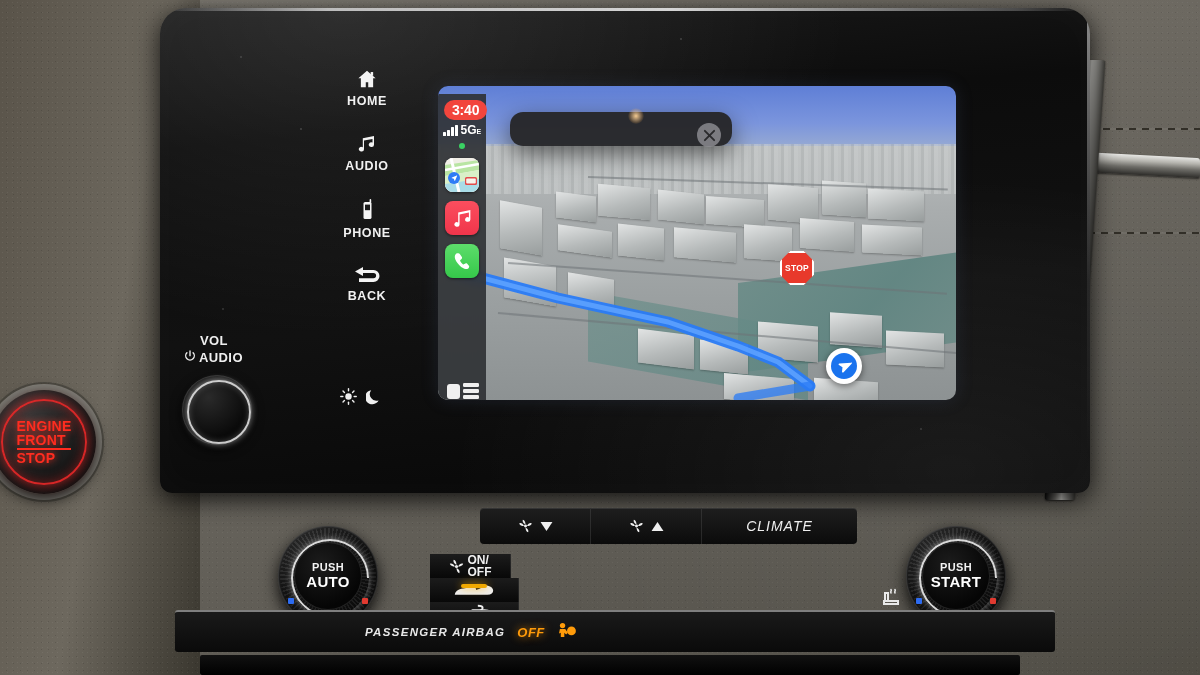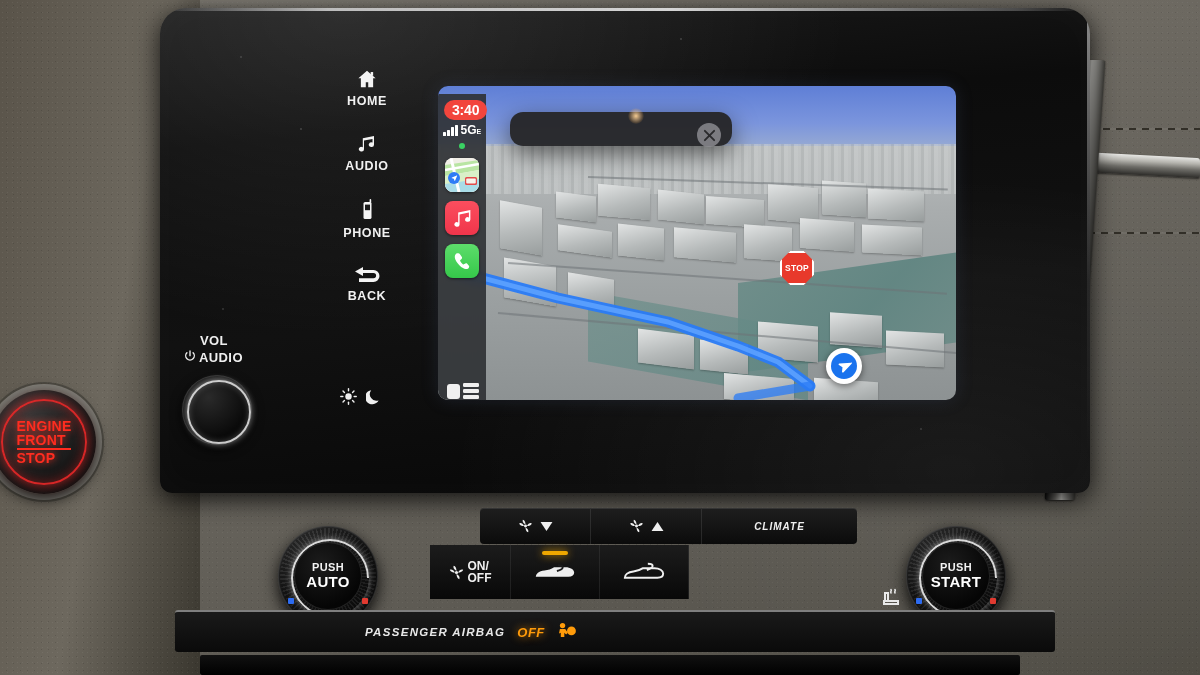--- a/index.html
+++ b/index.html
@@ -140,23 +140,23 @@
 
   
   .climate{position:absolute;left:150px;top:490px;width:950px;height:160px;}
   .cl-row1{position:absolute;left:330px;top:18px;display:flex;height:36px;}
   .cl-btn{background:linear-gradient(180deg,#1e1e1e,#0b0b0b);
     border-right:1px solid rgba(90,90,90,.35);
     display:flex;align-items:center;justify-content:center;color:#efefef;
     box-shadow:inset 0 1px 0 rgba(255,255,255,.10);}
   .cl-row1 .cl-btn:first-child{border-radius:4px 0 0 4px;}
   .cl-row1 .cl-btn:last-child{border-radius:0 4px 4px 0;border-right:none;}
-  .cl-climate-lbl{font-size:10px;font-weight:700;font-style:italic;letter-spacing:1px;}
-
-  .cl-row2{position:absolute;left:280px;top:55px;display:flex;height:54px;}
+  .cl-climate-lbl{font-size:14px;font-weight:400;font-style:italic;letter-spacing:1px;}
+
+  .cl-row2{position:absolute;left:280px;top:64px;display:flex;height:54px;flex-direction:column;}
   .cl-b2{width:88px;background:linear-gradient(180deg,#1c1c1c,#080808);
     border-right:1px solid rgba(80,80,80,.30);
     display:flex;flex-direction:column;align-items:center;justify-content:center;
     color:#f0f0f0;position:relative;}
   .cl-ind{position:absolute;top:6px;width:26px;height:4px;border-radius:2px;background:#f0a800;
     box-shadow:0 0 8px rgba(250,175,0,.85);}
   .cl-mini{font-size:11px;font-weight:700;font-style:italic;letter-spacing:.3px;margin-bottom:1px;}
 
   .knobL{position:absolute;left:128px;top:36px;}
   .knobR{position:absolute;left:756px;top:36px;}

